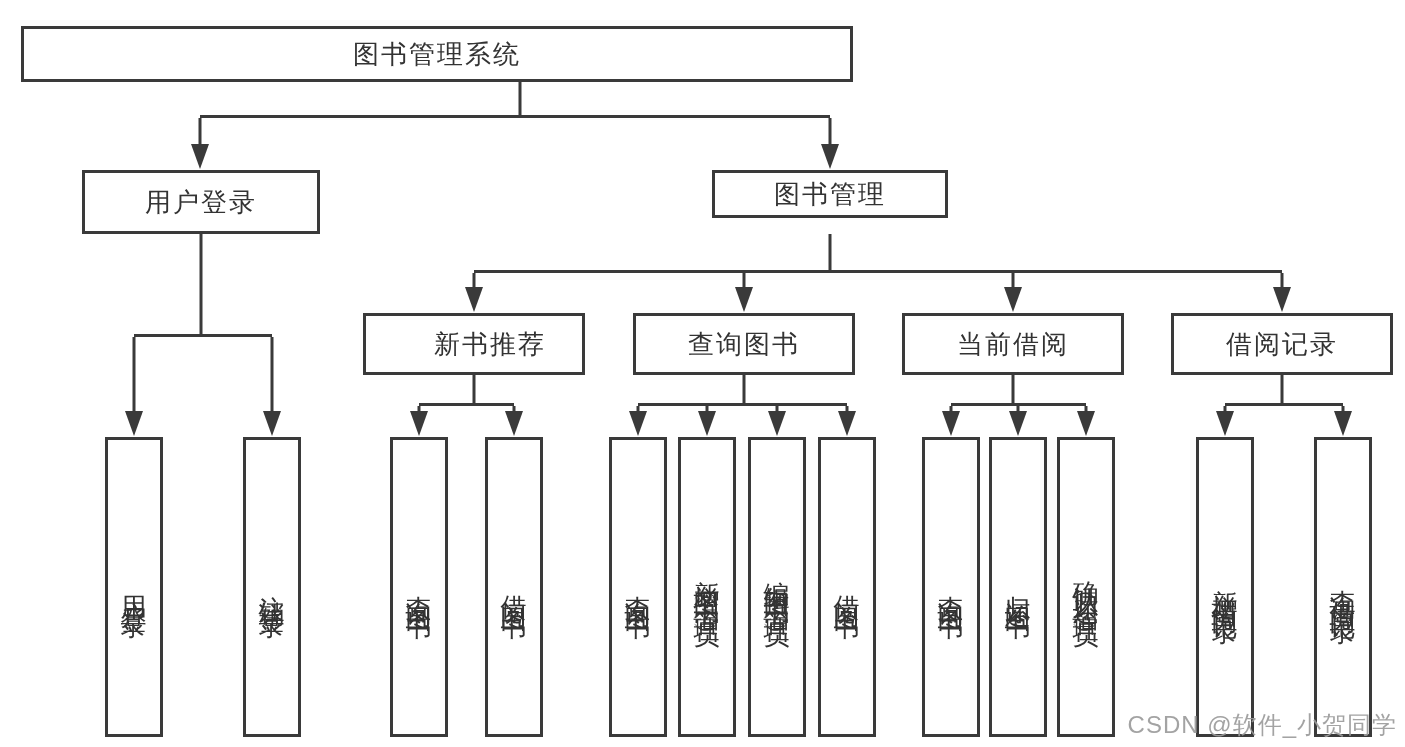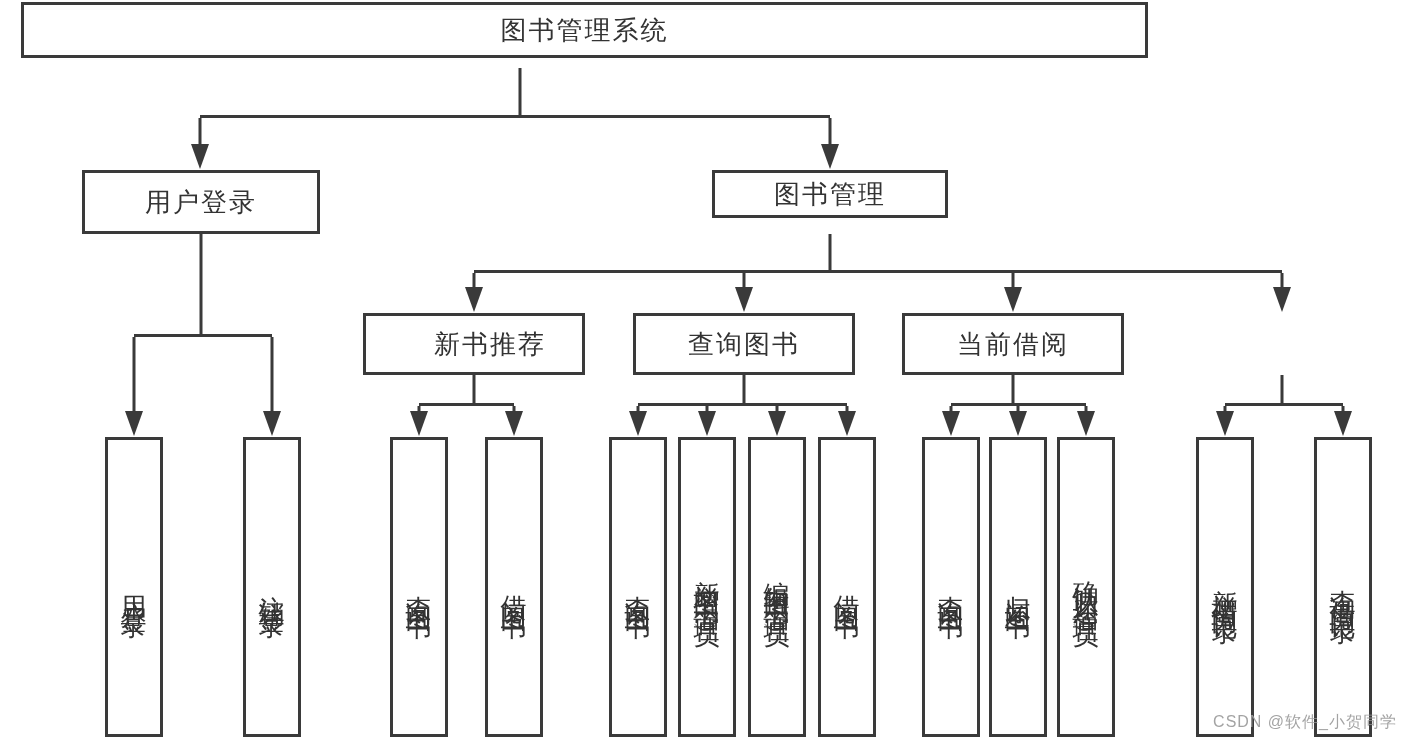--- a/index.html
+++ b/index.html
@@ -40,21 +40,21 @@
   }
   .v-label {
     writing-mode: vertical-rl;
     text-orientation: mixed;
     font-size: 26px;
     letter-spacing: 6px;
     line-height: 1;
     white-space: nowrap;
   }
   
-  .n-root      { left: 21px;   top: 2px;  width: 1127px; height: 56px; }
+  .n-root      { left: 21px;   top: 26px;  width: 832px; height: 56px; }
   .n-l1-a      { left: 82px;   top: 170px; width: 238px; height: 64px; }
   .n-l1-b      { left: 712px;  top: 170px; width: 236px; height: 48px; }
   .n-l2        { top: 313px; height: 62px; width: 222px; }
   .n-l2-a      { left: 363px; padding-left: 32px;  }
   .n-l2-b      { left: 633px;  }
   .n-l2-c      { left: 902px;  }
   .n-l2-d      { left: 1171px; }
   .leaf        { top: 437px; height: 300px; width: 58px; }
   .lf-1  { left: 105px;  }
   .lf-2  { left: 243px;  }
@@ -65,22 +65,22 @@
   .lf-7  { left: 748px;  }
   .lf-8  { left: 818px;  }
   .lf-9  { left: 922px;  }
   .lf-10 { left: 989px;  }
   .lf-11 { left: 1057px; }
   .lf-12 { left: 1196px; }
   .lf-13 { left: 1314px; }
   .watermark {
     position: absolute;
     right: 8px;
-    bottom: 14px;
-    font-size: 16px;
+    bottom: 6px;
+    font-size: 24px;
     letter-spacing: 1px;
     color: rgba(155,155,155,0.92);
     z-index: 10;
     white-space: nowrap;
   }
 </style>
 </head>
 <body>
 
 <div id="canvas">
@@ -138,20 +138,23 @@
 
   <div class="box n-l2 n-l2-a">
     <span class="h-label">新书推荐</span>
   </div>
   <div class="box n-l2 n-l2-b">
     <span class="h-label">查询图书</span>
   </div>
   <div class="box n-l2 n-l2-c">
     <span class="h-label">当前借阅</span>
   </div>
+  <div class="box n-l2 n-l2-d">
+    <span class="h-label">借阅记录</span>
+  </div>
 
   <div class="box leaf lf-1">
     <span class="v-label">用户登录</span>
   </div>
   <div class="box leaf lf-2">
     <span class="v-label">注销登录</span>
   </div>
   <div class="box leaf lf-3">
     <span class="v-label">查询图书</span>
   </div>

